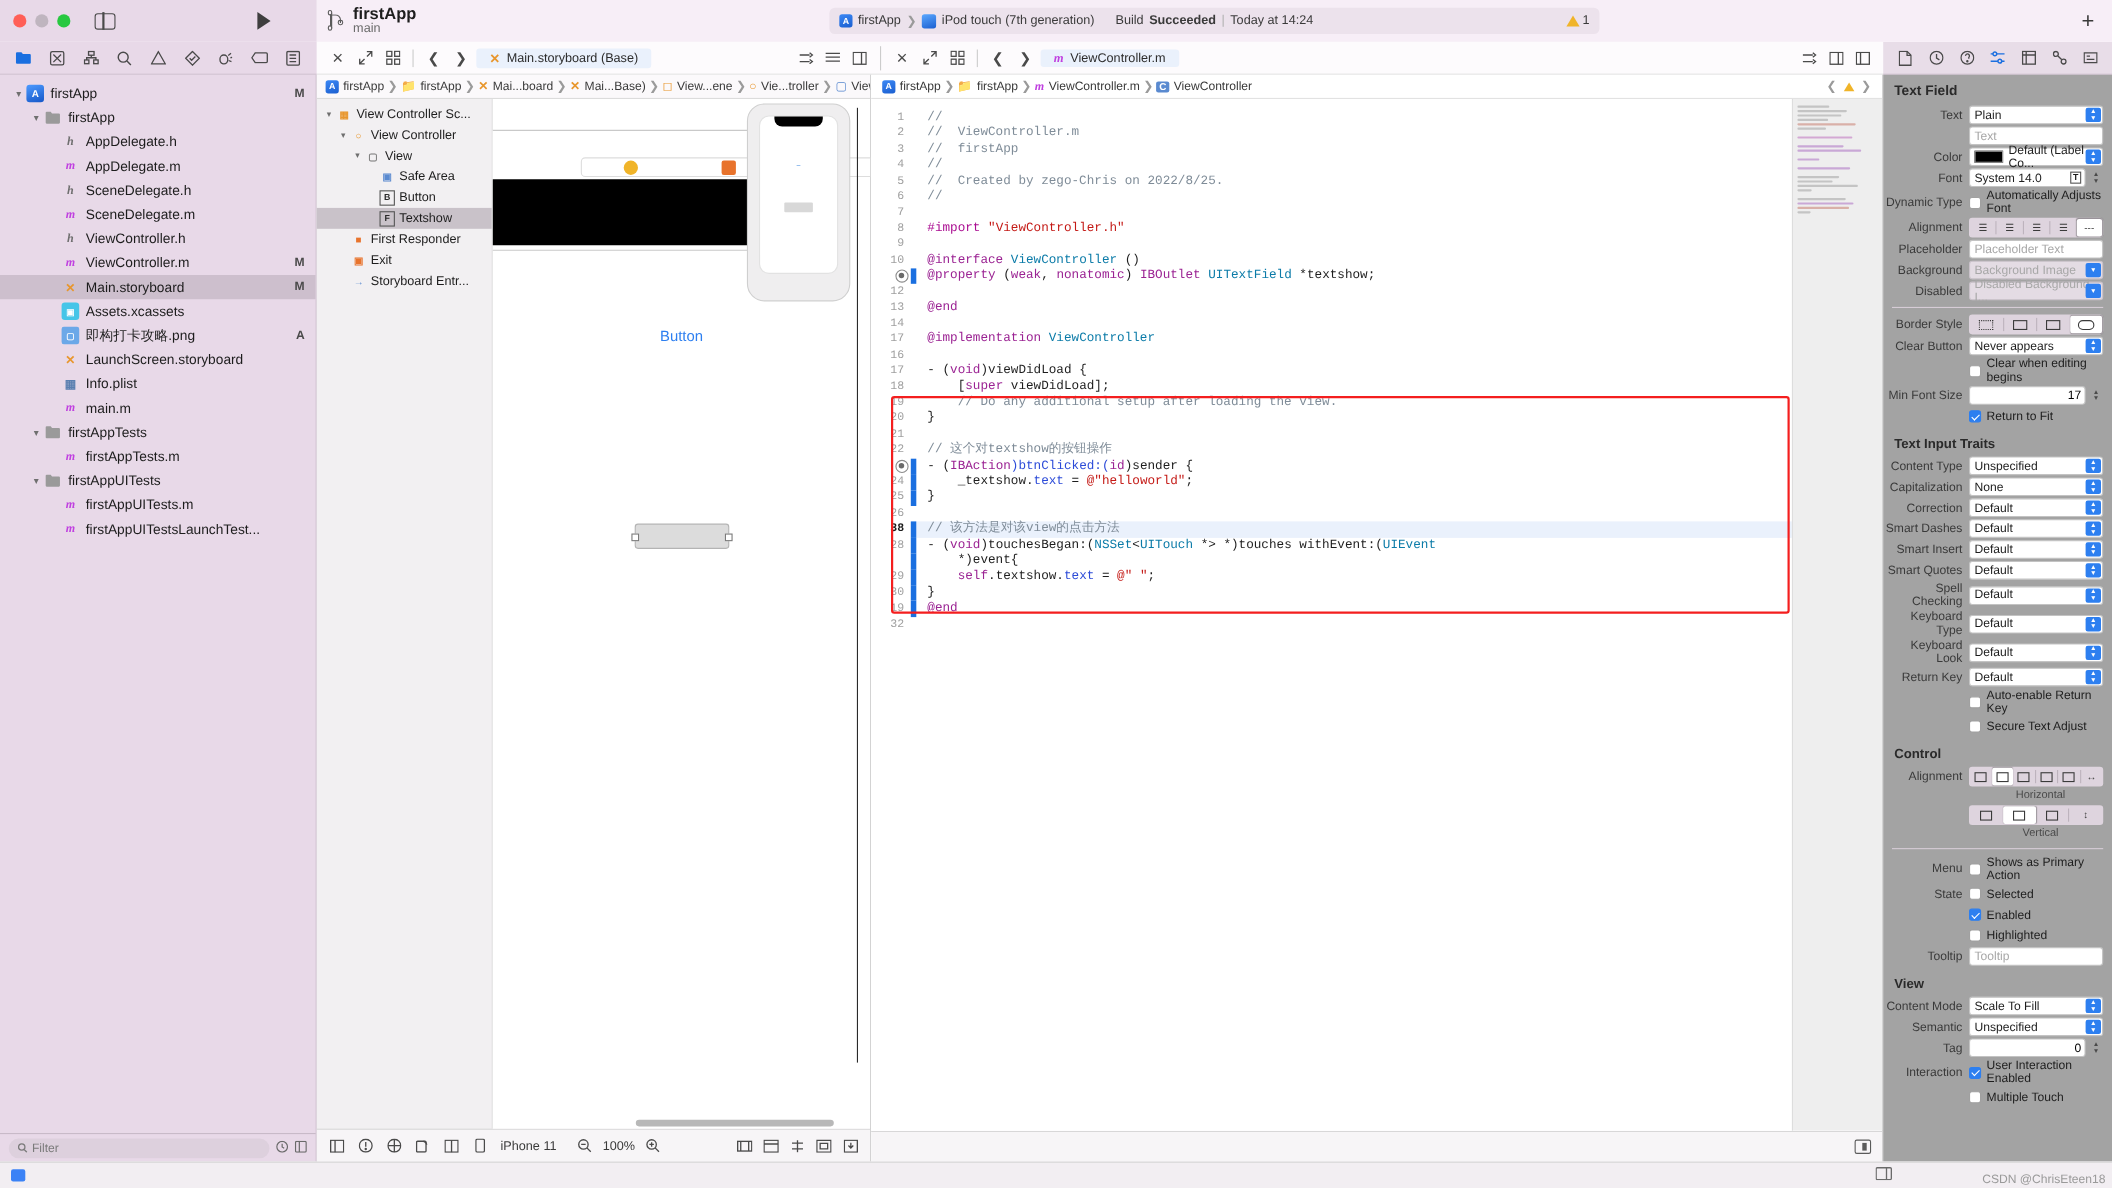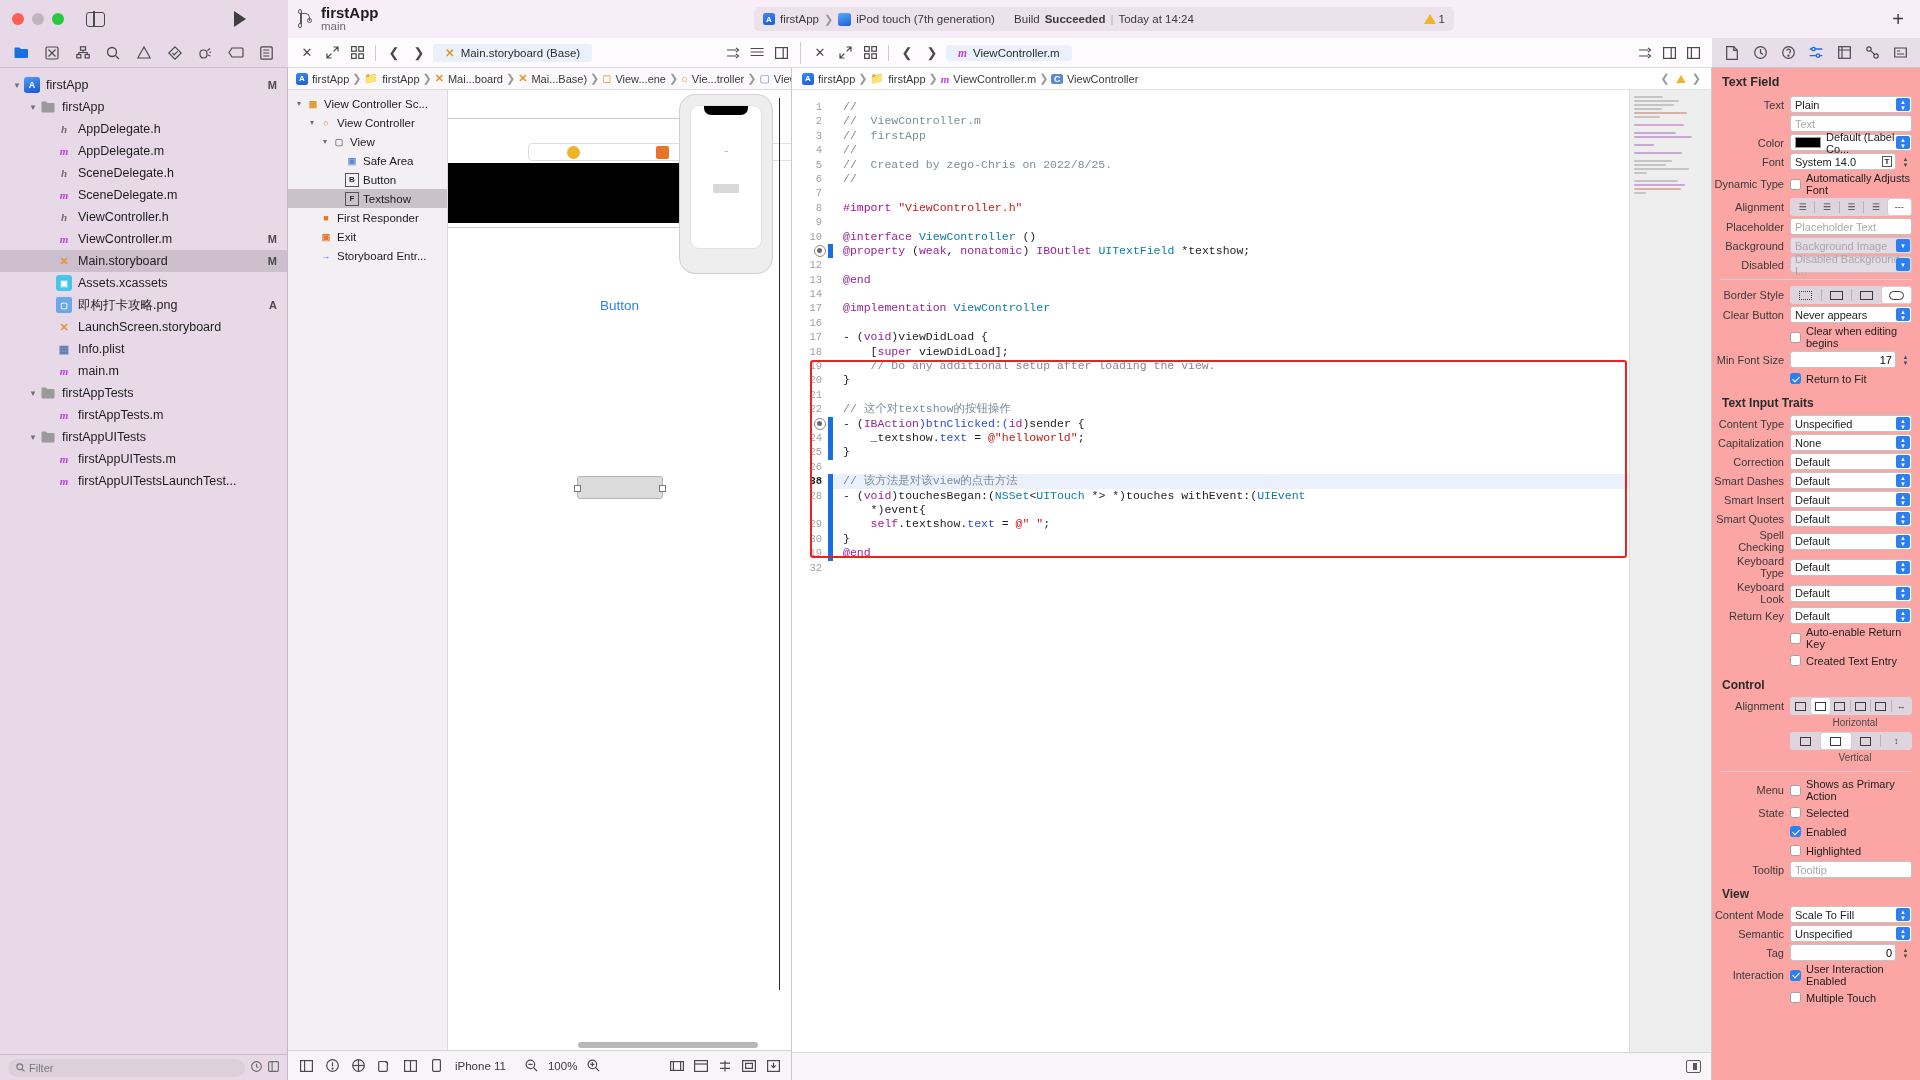--- a/index.html
+++ b/index.html
@@ -116,21 +116,21 @@
   .str { color:#c41a16; }
   .prop{ color:#2c4bd8; }
   .minimap { width: 82px; flex:0 0 82px; background:#eeeeee; border-left:1px solid #ddd; position:relative; padding:6px 4px;}
   .mm-line { height:2px; background:#c4c4c4; margin-bottom:2px; border-radius:1px;}
   .redbox { position:absolute; border: 2.5px solid #f41e1e; border-radius:3px; pointer-events:none; }
   .code-bottom { height: 28px; background:#f7f5f7; border-top:1px solid #d4d4d4; display:flex; align-items:center; justify-content:flex-end; padding: 0 10px;}
   .cb-sq { width: 15px; height: 13px; border:1.3px solid #5a5a5a; border-radius:2px; position:relative;}
   .cb-sq::after{content:"";position:absolute;right:3px;top:2px;bottom:2px;width:4px;background:#5a5a5a;}
 
   
-  .inspector { width: 208px; flex:0 0 208px; background:#fca5a5; display:flex; flex-direction:column;align-items:center; }
+  .inspector { width: 208px; flex:0 0 208px; background:#a3a3a3; display:flex; flex-direction:column;align-items:center; }
   .it { width:18px;height:18px;display:flex;align-items:center;justify-content:center;color:#4a4a4a;font-size:11px;}
   .it.active { color:#1a6fe0; }
   .insp-body { flex:1; overflow:hidden; padding: 0 0 0 0; }
   .insp-title { font-size:12.5px; font-weight:bold; color:#2a2a2a; padding: 7px 10px 6px 10px;}
   .sec-title { font-size:12px; font-weight:bold; color:#2a2a2a; padding: 8px 10px 4px 10px;}
   .irow { display:flex; align-items:center; min-height:19px; padding: 1px 8px 1px 0; gap:6px;}
   .ilabel { width: 72px; flex:0 0 72px; text-align:right; font-size:11px; color:#3a3a3a; }
   .ictl { flex:1; display:flex; align-items:center; }
   .ipopup { flex:1; height:17px; background:#fff; border:1px solid #c3c3c3; border-radius:3px; display:flex; align-items:center; padding: 0 4px; font-size:11px; color:#1d1d1d; position:relative; }
   .ipopup.ph { color:#a8a8a8; }
@@ -1129,21 +1129,21 @@
           <div class="ilabel"></div>
           <div class="ictl">
             <span class="chk"></span>
             <span class="chklbl">Auto-enable Return Key</span>
           </div>
         </div>
         <div class="irow">
           <div class="ilabel"></div>
           <div class="ictl">
             <span class="chk"></span>
-            <span class="chklbl">Created Text Entry</span>
+            <span class="chklbl">Secure Text Adjust</span>
           </div>
         </div>
 
         <div class="sec-title">Control</div>
         <div class="irow">
           <div class="ilabel">Alignment</div>
           <div class="ictl">
               <div class="segbar">
             <div class="seg">
                   <span style="width:11px;height:9px;border:1px solid #3a3a3a;display:block;"></span>
@@ -1261,13 +1261,23 @@
           <div class="ictl">
             <span class="chk"></span>
             <span class="chklbl">Multiple Touch</span>
           </div>
         </div>
 
       </div>
     </div>
   </div>
 
+  <div class="statusline">
+    <div class="sq-blue"></div>
+    <div style="margin-left:auto;margin-right:190px;">
+      <svg width="15" height="12" viewBox="0 0 15 12" fill="none" stroke="#6a6a6a" stroke-width="1.2">
+          <rect x="0.6" y="0.6" width="13.8" height="10.8" rx="1"></rect>
+          <path d="M10 0.6v10.8"></path>
+        </svg>
+    </div>
+    <div class="footer-note">CSDN @ChrisEteen18</div>
+  </div>
 </div>
 
 </body></html>

